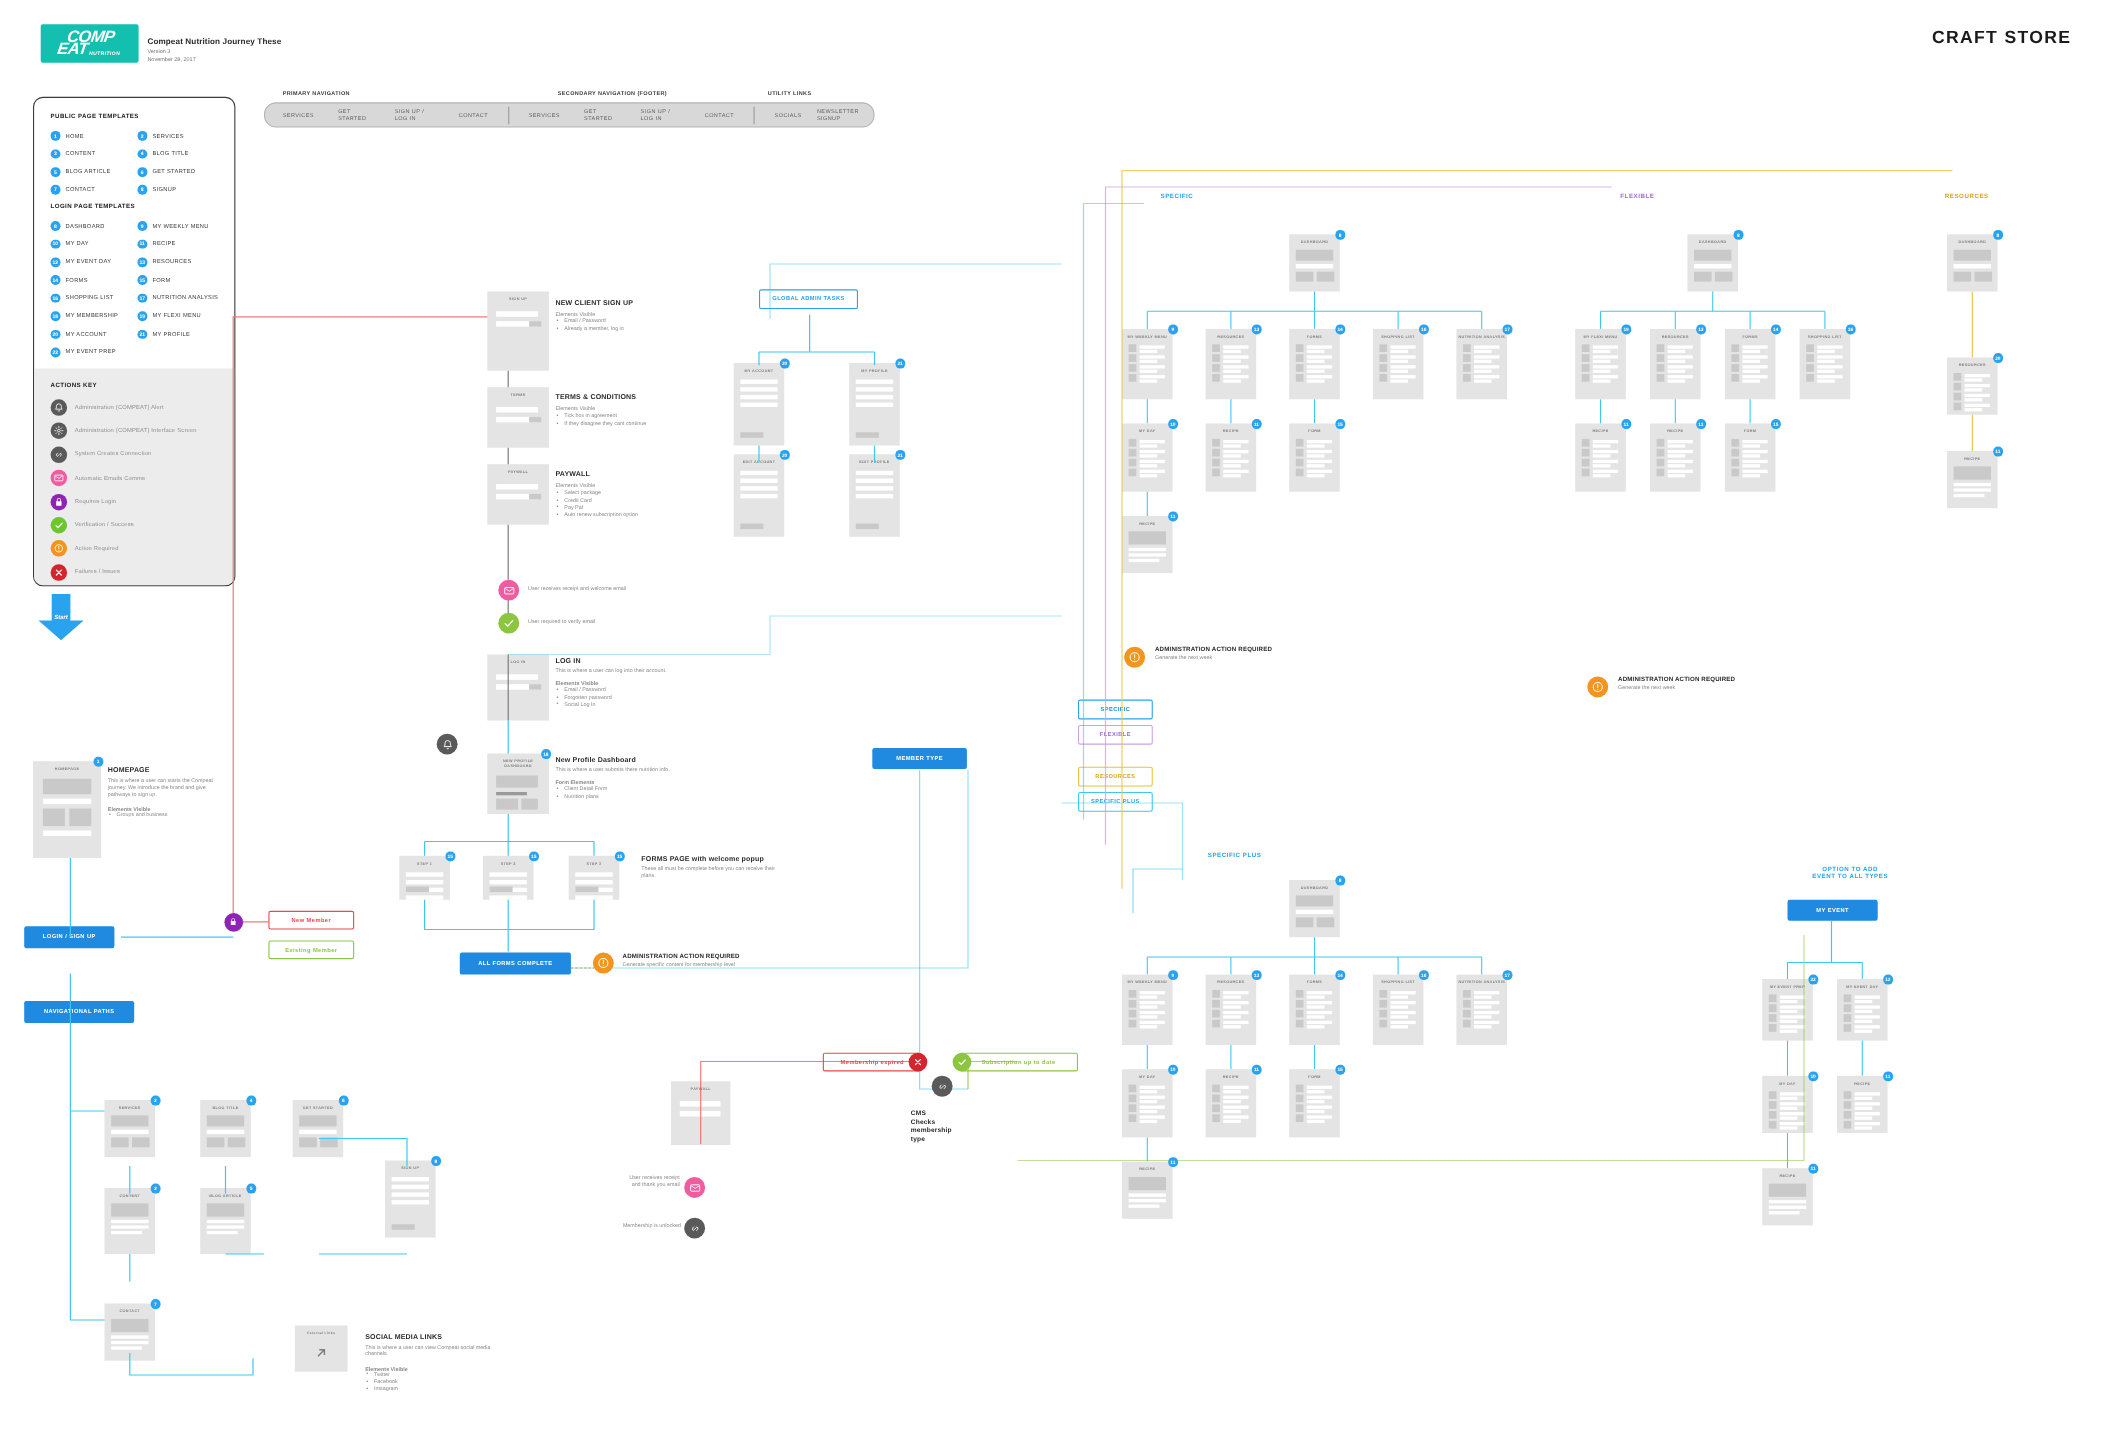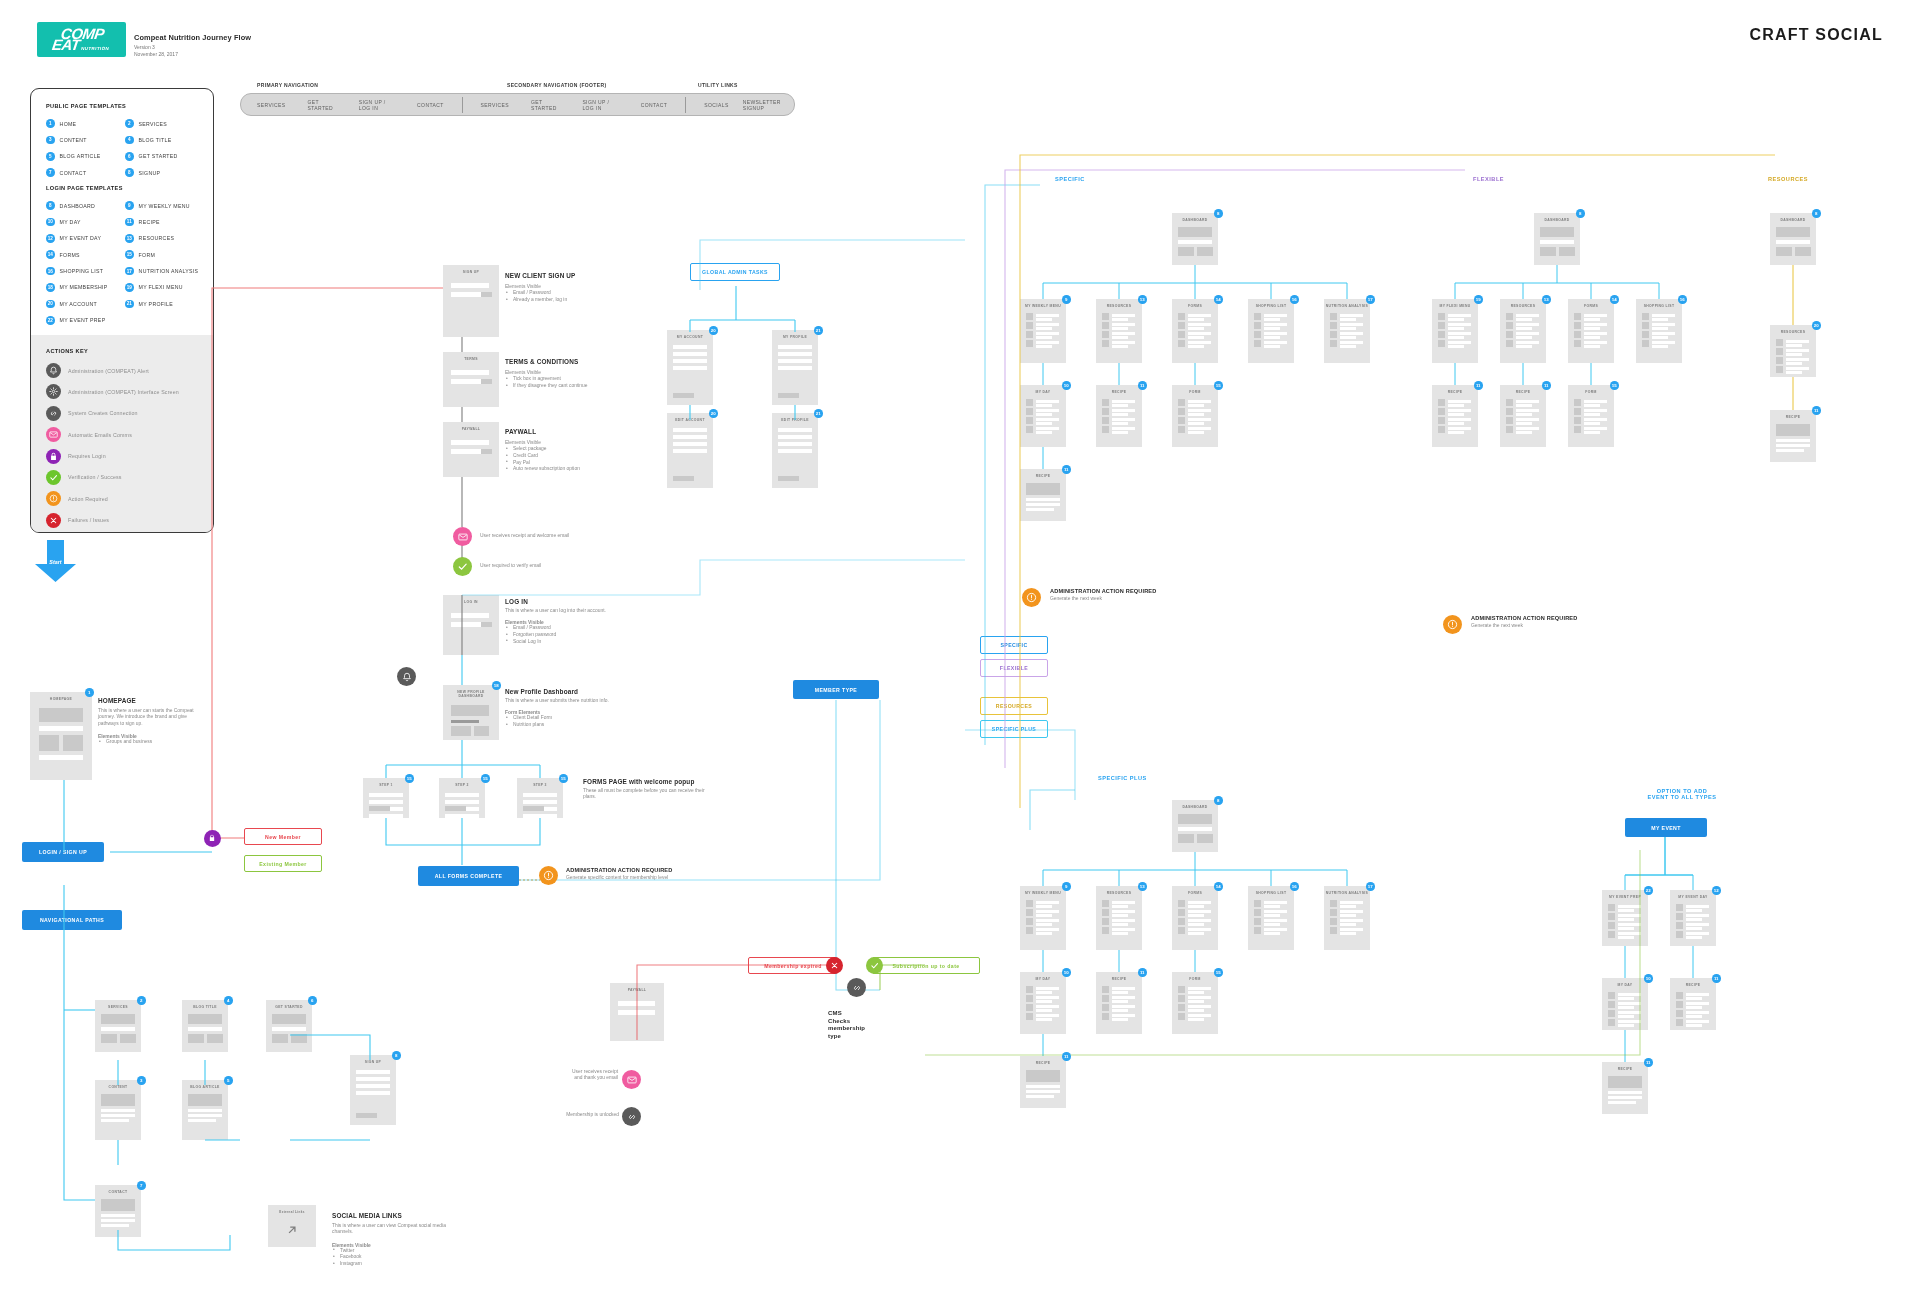--- a/index.html
+++ b/index.html
@@ -85,26 +85,26 @@
 
 <div class="abs" id="logo-box">
   <div style="text-align:center;transform:skewX(-8deg)">
     <div class="l1">COMP</div>
     <div style="display:flex;align-items:flex-end;justify-content:center;gap:2px">
       <span class="l2">EAT</span>
       <span class="l3">NUTRITION</span>
     </div>
   </div>
 </div>
-<div class="abs" id="doc-title">Compeat Nutrition Journey Flow</div>
+<div class="abs" id="doc-title">Compeat Nutrition Journey These</div>
 <div class="abs" id="doc-version">
   <div>Version 3</div>
   <div>November 28, 2017</div>
 </div>
-<div class="abs" id="craft-store">CRAFT SOCIAL</div>
+<div class="abs" id="craft-store">CRAFT STORE</div>
 
 <div id="legend" class="abs">
   <div class="sec-title abs" style="left:15px;top:14px">PUBLIC PAGE TEMPLATES</div>
   <div class="tpl-col" id="pub-l" style="left:15px;top:29px;width:78px">
       <div class="tpl-item">
         <span class="num">1</span>
         <span class="tpl-lbl">HOME</span>
       </div>
       <div class="tpl-item">
         <span class="num">3</span>

